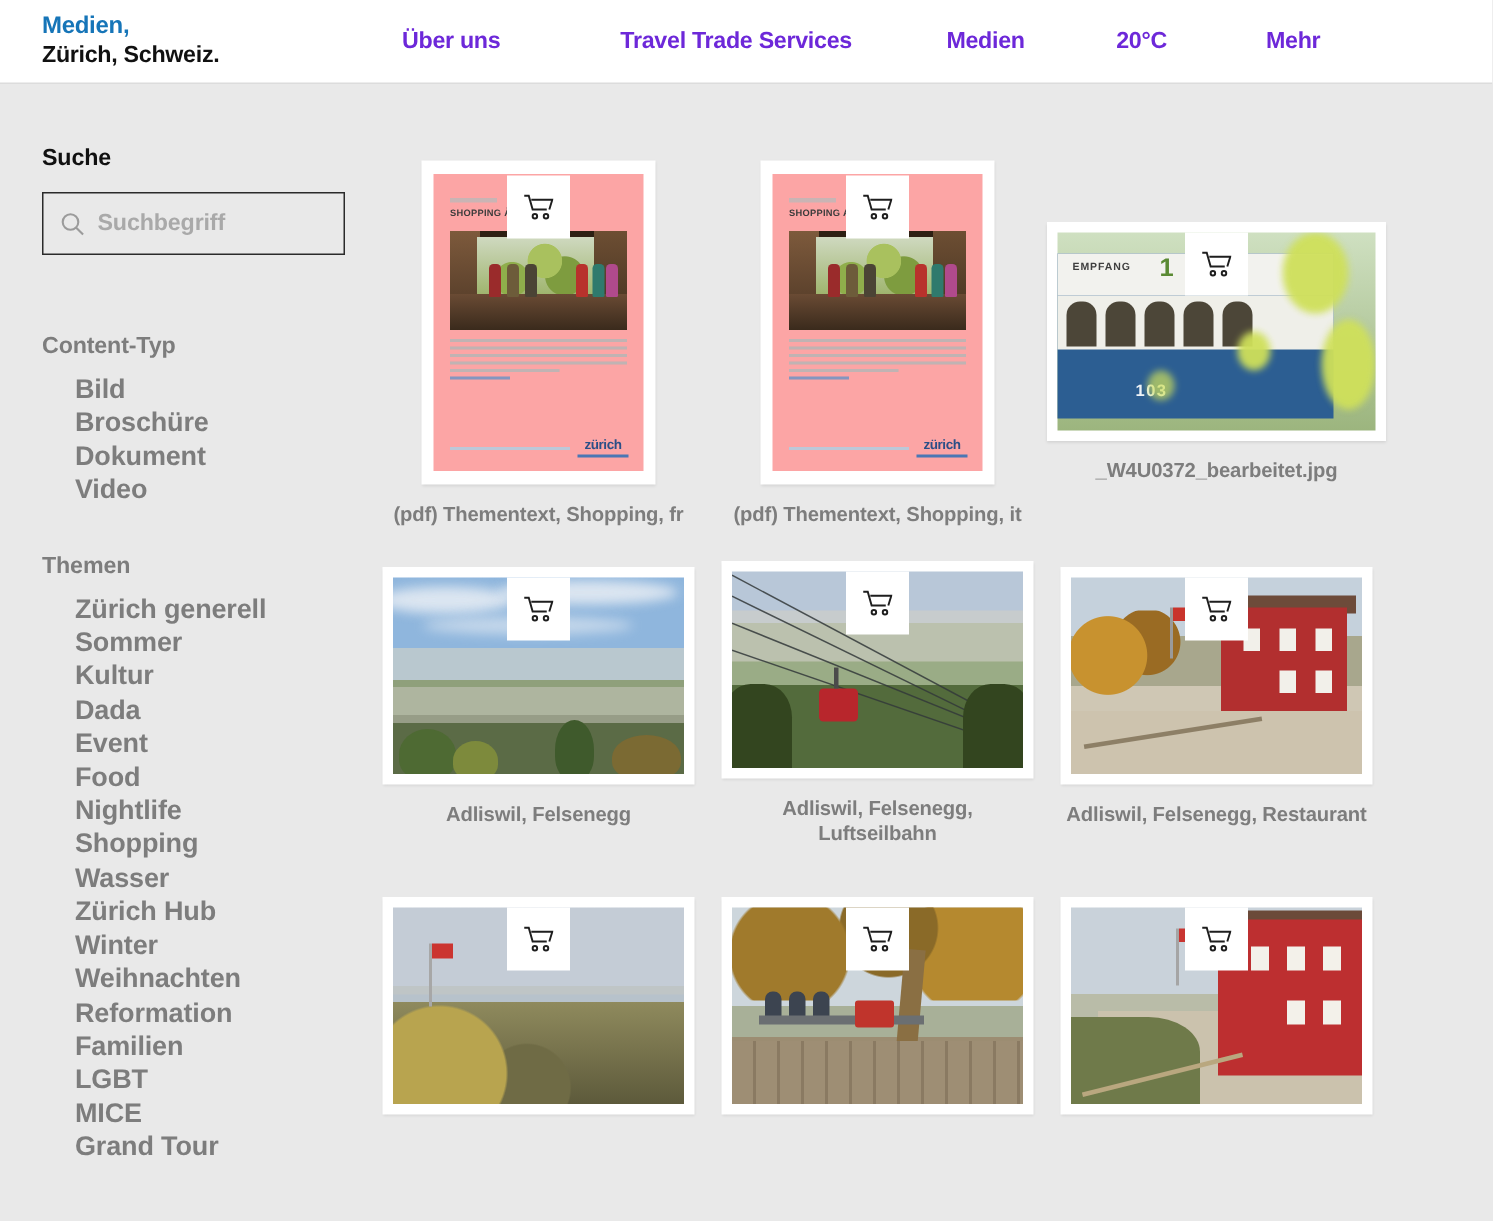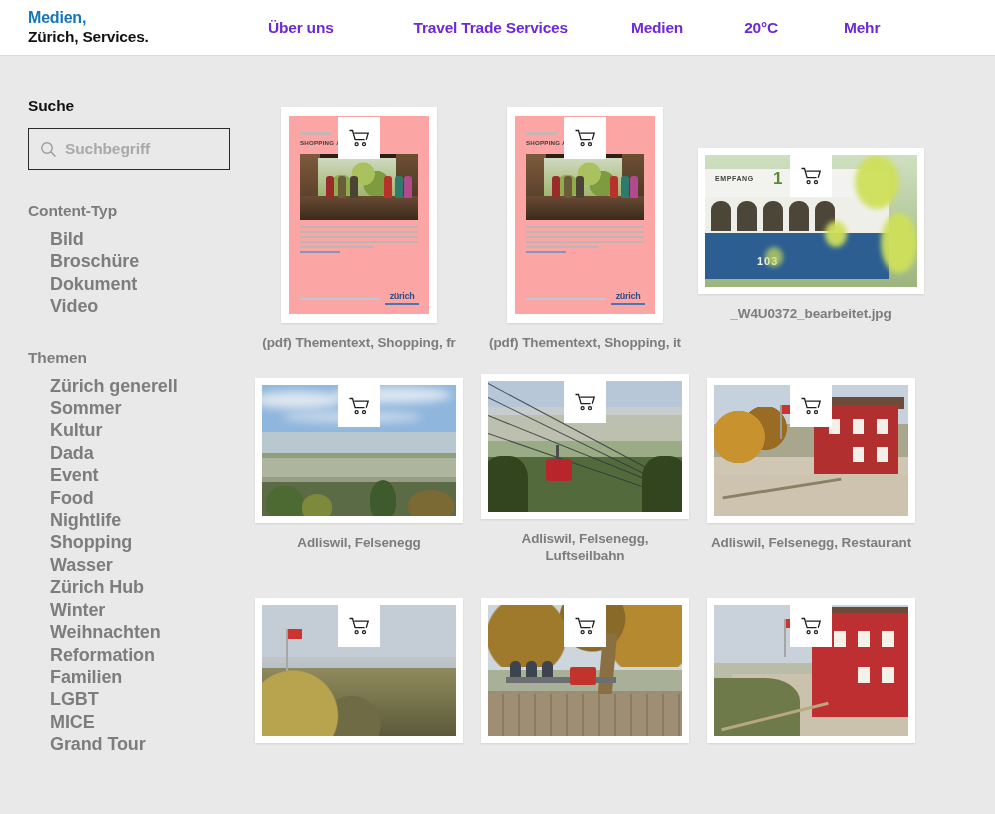--- a/index.html
+++ b/index.html
@@ -94,21 +94,21 @@
     font-family: "Liberation Sans", sans-serif;
     font-size: 15.5px;
     font-weight: bold;
     color: #9b9b9b;
     letter-spacing: -0.1px;
     margin-left: 8px;
     width: 160px;
   }
   .search-input::placeholder { color: #a9a9a9; opacity: 1; }
 
-  .facet-group { margin-top: 32px; }
+  .facet-group { margin-top: 52px; }
   .facet-group.themen { margin-top: 31px; }
   .facet-list { list-style: none; padding-left: 22px; }
   .facet-item {
     font-size: 18px;
     font-weight: bold;
     color: #7d7d7d;
     letter-spacing: -0.1px;
     line-height: 22.4px;
     cursor: pointer;
     white-space: nowrap;
@@ -323,21 +323,21 @@
   .row1 { margin-top: 0; }
   .row2 { margin-top: 0; }
   .row3 { margin-top: 0; }
 </style>
 </head>
 <body>
 
 <div class="header">
   <div class="brand">
     <div class="brand-line1">Medien,</div>
-    <div class="brand-line2">Zürich, Services.</div>
+    <div class="brand-line2">Zürich, Schweiz.</div>
   </div>
   <nav class="nav">
     <div class="nav-item">Über uns</div>
     <div class="nav-item">Travel Trade Services</div>
     <div class="nav-item">Medien</div>
     <div class="nav-item">20°C</div>
     <div class="nav-item">Mehr</div>
   </nav>
 </div>
 

